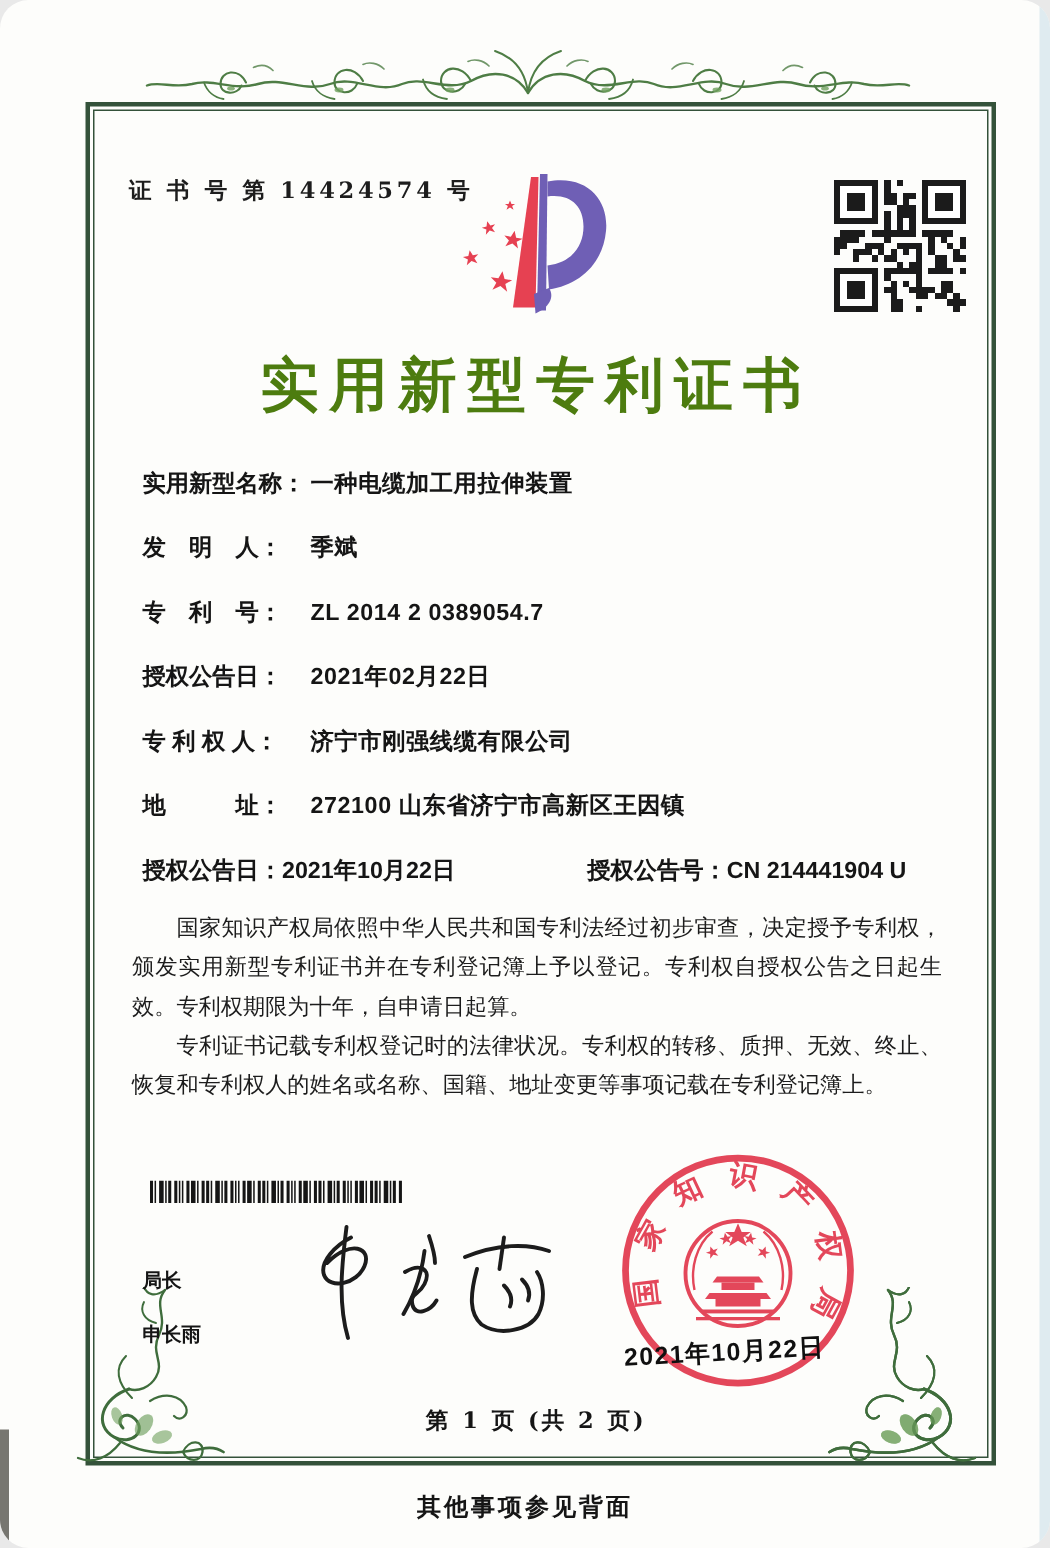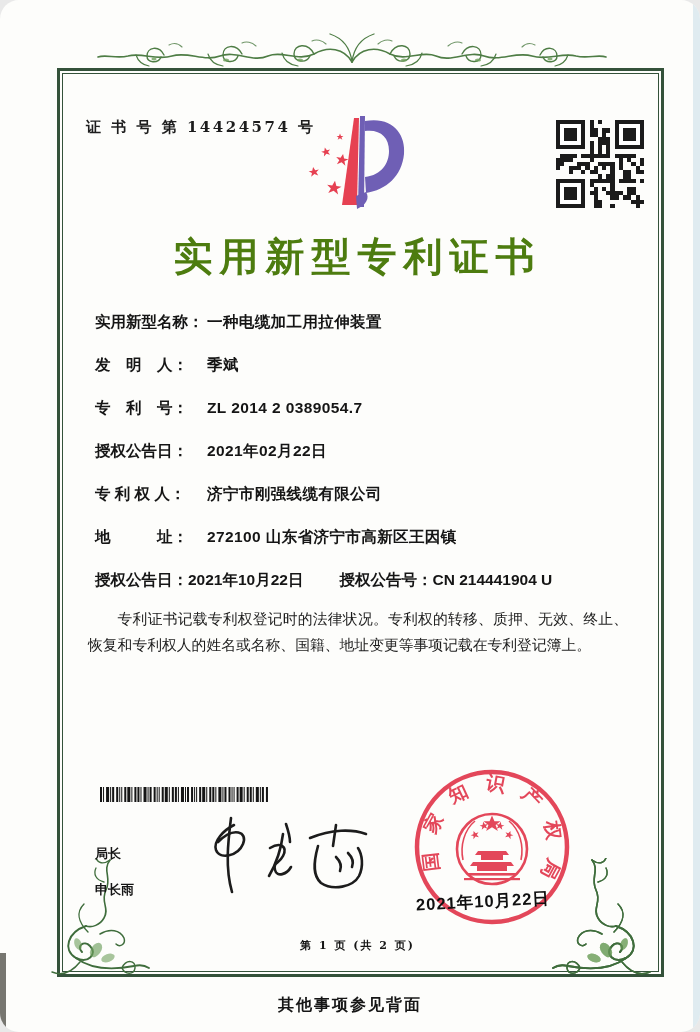--- a/index.html
+++ b/index.html
@@ -17,37 +17,37 @@
            font-size:15px;font-weight:600;letter-spacing:2.5px;color:#1d1d1d;}
   .title{position:absolute;left:57px;top:230px;width:601px;margin:0;text-align:center;
          font-family:"DejaVu Serif","Liberation Serif",serif;font-size:39px;font-weight:bold;
          letter-spacing:7px;color:#4d7c0f;}
   
   .fields{position:absolute;left:95px;top:312px;width:530px;}
   .row{height:43px;font-size:15.5px;font-weight:600;white-space:nowrap;}
   .lbl{display:inline-block;min-width:110px;}
   .val{margin-left:2px;font-weight:600;letter-spacing:.4px;}
   .grant{position:absolute;left:95px;top:570px;width:530px;font-size:15.5px;font-weight:600;white-space:nowrap;}
-  .grant .pair2{margin-left:36px;}
+  .grant .pair2{margin-left:88px;}
   
   .paras{position:absolute;left:88px;top:606px;width:540px;font-family:"DejaVu Serif","Liberation Serif",serif;
          font-size:14.8px;line-height:1.78;color:#1c1c1c;text-align:justify;}
   .paras p{margin:0;text-indent:2em;}
   
   #barcode{position:absolute;left:100px;top:787px;}
   
   .officer{position:absolute;left:95px;top:836px;font-size:13px;font-weight:600;line-height:36px;}
   #sign{position:absolute;left:188px;top:810px;}
   
   #seal{position:absolute;left:407px;top:762px;opacity:.93;}
   .seal-date{position:absolute;left:416px;top:891px;font-size:16.5px;font-weight:700;letter-spacing:1px;
              color:#101010;transform:rotate(-3deg);z-index:5;}
   
   .page-no{position:absolute;left:57px;top:938px;width:601px;text-align:center;
-           font-family:"DejaVu Serif","Liberation Serif",serif;font-size:11px;font-weight:600;letter-spacing:2px;}
+           font-family:"DejaVu Serif","Liberation Serif",serif;font-size:15px;font-weight:600;letter-spacing:2px;}
   .back-note{position:absolute;left:0;top:995px;width:700px;text-align:center;
              font-family:"DejaVu Serif","Liberation Serif",serif;font-size:16px;font-weight:700;letter-spacing:2px;}
   #corner-r{transform:scaleX(-1);}
 </style>
 </head>
 <body>
 
 <div class="page">
 
   <div class="scan-right"></div>
@@ -285,20 +285,21 @@
     <div class="row">
       <span class="lbl">地　　　址：</span><span class="val">272100 山东省济宁市高新区王因镇</span>
     </div>
   </div>
 
   <div class="grant">
     <span>授权公告日：</span><span>2021年10月22日</span><span class="pair2">授权公告号：</span><span>CN 214441904 U</span>
   </div>
 
   <div class="paras">
+    <p>国家知识产权局依照中华人民共和国专利法经过初步审查，决定授予专利权，颁发实用新型专利证书并在专利登记簿上予以登记。专利权自授权公告之日起生效。专利权期限为十年，自申请日起算。</p>
     <p>专利证书记载专利权登记时的法律状况。专利权的转移、质押、无效、终止、恢复和专利权人的姓名或名称、国籍、地址变更等事项记载在专利登记簿上。</p>
   </div>
 
   <svg id="barcode" width="172" height="15" viewBox="0 0 170 15" preserveAspectRatio="none">
       <rect x="0" y="0" width="2" height="15" fill="#151515"></rect>
       <rect x="3" y="0" width="1" height="15" fill="#151515"></rect>
       <rect x="6" y="0" width="3" height="15" fill="#151515"></rect>
       <rect x="10" y="0" width="1" height="15" fill="#151515"></rect>
       <rect x="12" y="0" width="2" height="15" fill="#151515"></rect>
       <rect x="16" y="0" width="2" height="15" fill="#151515"></rect>

